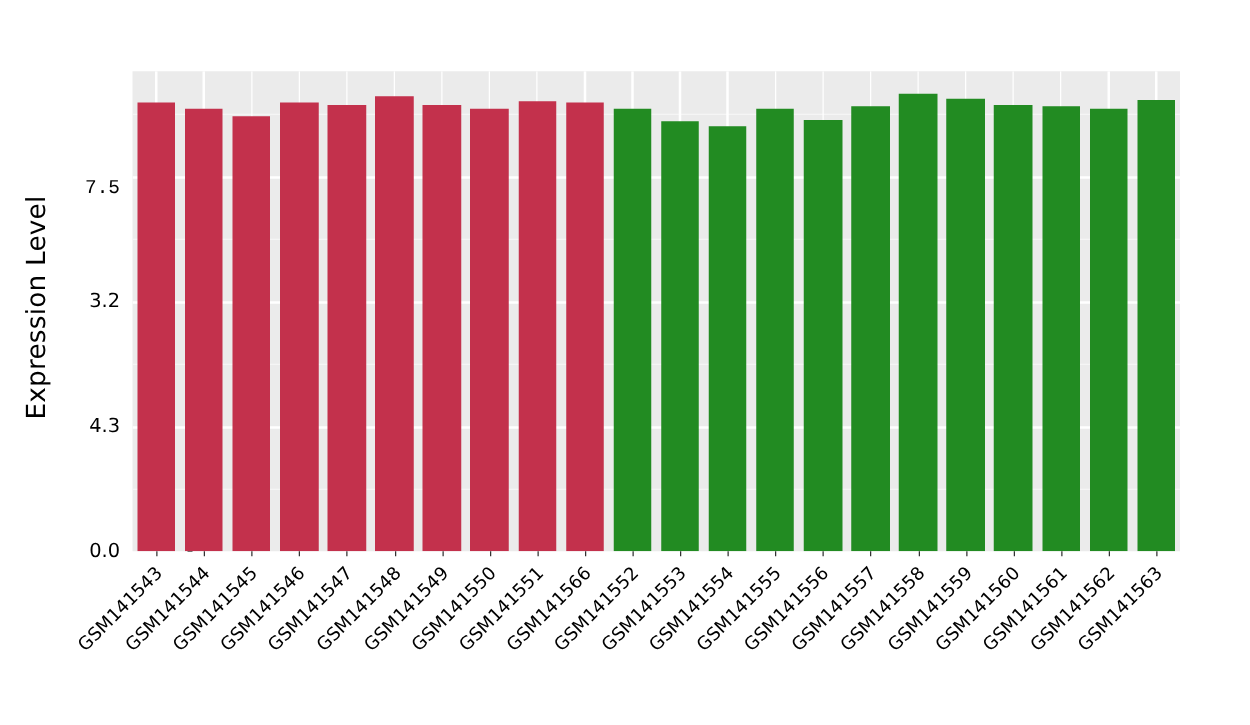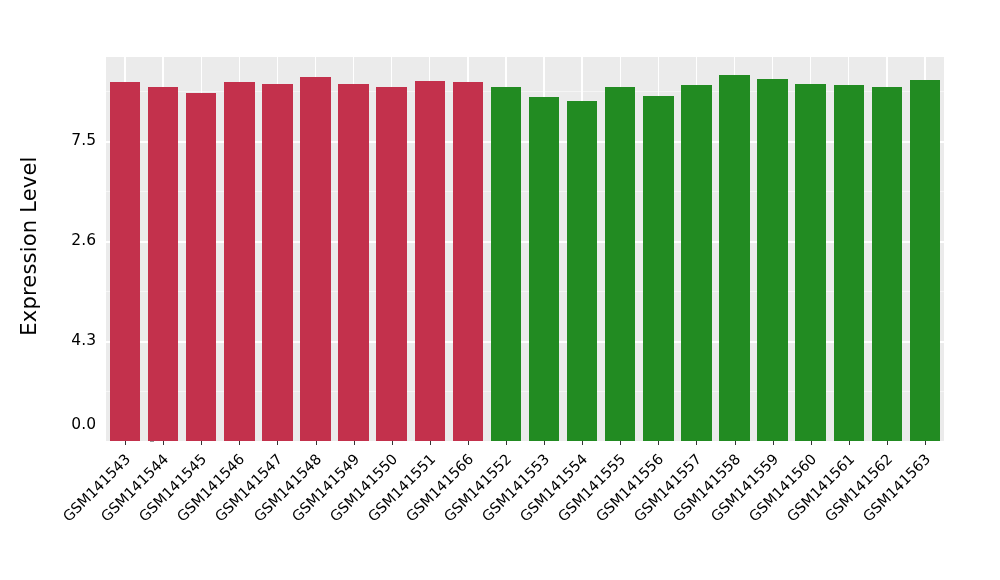--- a/index.html
+++ b/index.html
@@ -133,27 +133,27 @@
 </head>
 <body>
 
 <div id="chart-root">
 
   <div id="y-axis-title">
     <span class="ytext">Expression Level</span>
   </div>
 
   <div id="y-tick-labels">
-      <div class="y-tick-label" style="top: 425px;">0.0</div>
+      <div class="y-tick-label" style="top: 441px;">0.0</div>
       <div class="y-tick-mark" style="top: 441px;"></div>
       <div class="y-tick-label" style="top: 341px;">4.3</div>
       <div class="y-tick-mark" style="top: 341px;"></div>
-      <div class="y-tick-label" style="top: 241px;">2.6</div>
+      <div class="y-tick-label" style="top: 241px;">3.2</div>
       <div class="y-tick-mark" style="top: 241px;"></div>
-      <div class="y-tick-label" style="top: 141px;">7.5</div>
+      <div class="y-tick-label" style="top: 151px; font-family: Liberation Mono, monospace;">7.5</div>
       <div class="y-tick-mark" style="top: 141px;"></div>
     </div>
 
   <div id="panel">
       <div class="gridline-minor" style="top: 334px;"></div>
       <div class="gridline-minor" style="top: 234px;"></div>
       <div class="gridline-minor" style="top: 134px;"></div>
       <div class="gridline-minor" style="top: 34px;"></div>
       <div class="gridline-major" style="top: 284px;"></div>
       <div class="gridline-major" style="top: 184px;"></div>

